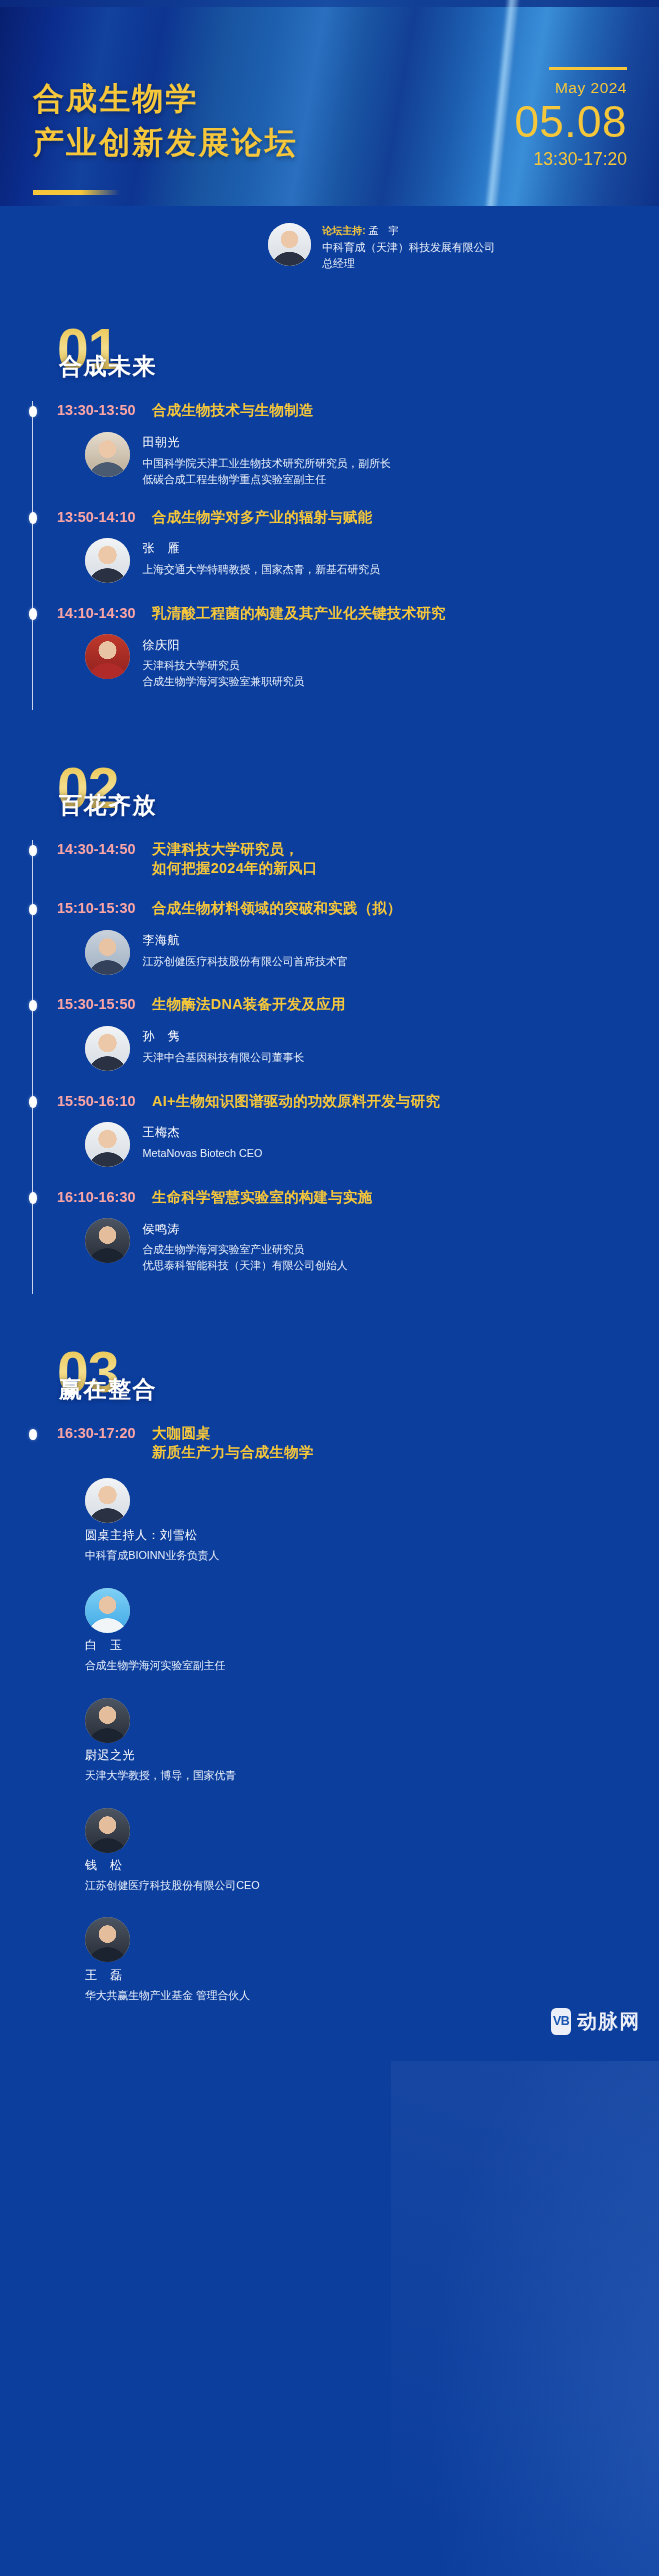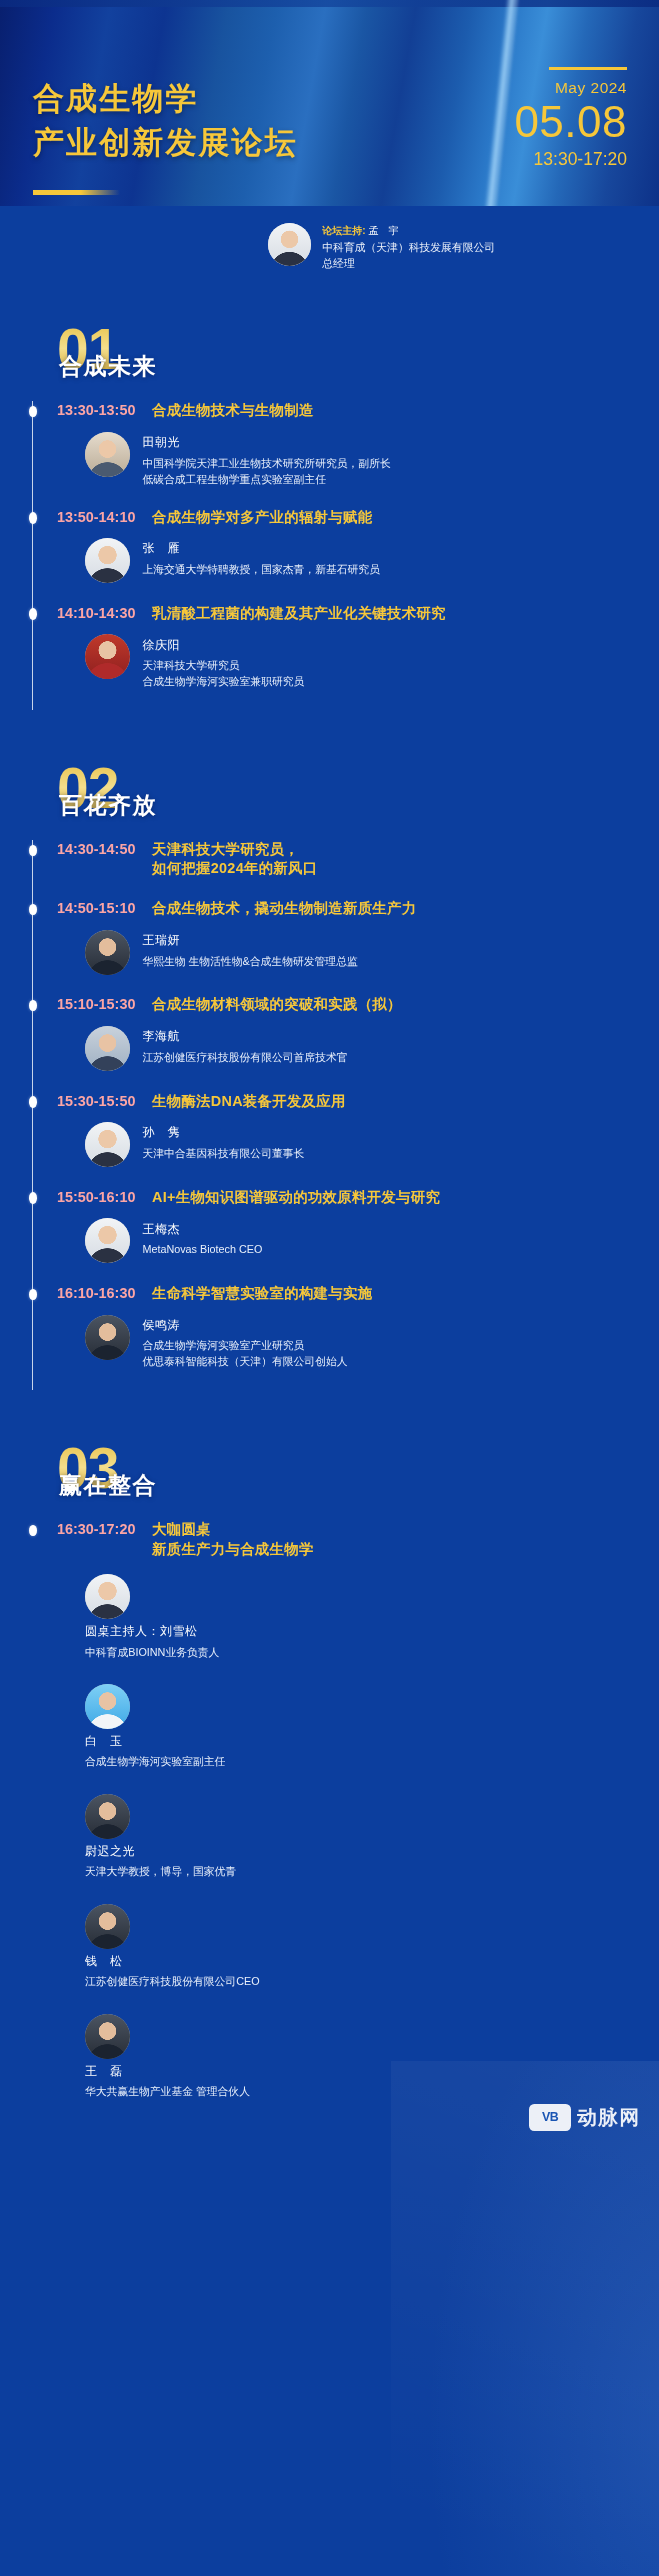--- a/index.html
+++ b/index.html
@@ -321,21 +321,21 @@
   
   .footer-mark {
     position: absolute;
     right: 18.5px;
     bottom: 13.4px;
     display: flex;
     align-items: center;
     opacity: .92;
   }
   .mark-badge {
-    width: 42px; height: 27px;
+    width: 20px; height: 27px;
     border-radius: 5.2px;
     background: #ffffff;
     color: #1b57b5;
     font-size: 12.4px;
     font-weight: bold;
     display: flex;
     align-items: center;
     justify-content: center;
     letter-spacing: -0.5px;
     margin-right: 6.2px;
@@ -480,40 +480,20 @@
       <div class="dot"></div>
       <div class="sess-head">
         <div class="sess-time">14:30-14:50</div>
         <div class="sess-title">
           <span>天津科技大学研究员，</span>
           <span class="t2">如何把握2024年的新风口</span>
         </div>
       </div>
     </div>
 
-    <div class="session">
-      <div class="dot"></div>
-      <div class="sess-head">
-        <div class="sess-time">14:50-15:10</div>
-        <div class="sess-title">
-          <span>合成生物技术，撬动生物制造新质生产力</span>
-        </div>
-      </div>
-      <div class="speaker">
-        <div class="sp-avatar">
-            <div class="portrait p-dark"></div>
-          </div>
-        <div class="sp-info">
-          <div class="sp-name">王瑞妍</div>
-          <div class="sp-org">
-            <span>华熙生物 生物活性物&amp;合成生物研发管理总监</span>
-          </div>
-        </div>
-      </div>
-    </div>
 
     <div class="session">
       <div class="dot"></div>
       <div class="sess-head">
         <div class="sess-time">15:10-15:30</div>
         <div class="sess-title">
           <span>合成生物材料领域的突破和实践（拟）</span>
         </div>
       </div>
       <div class="speaker">

